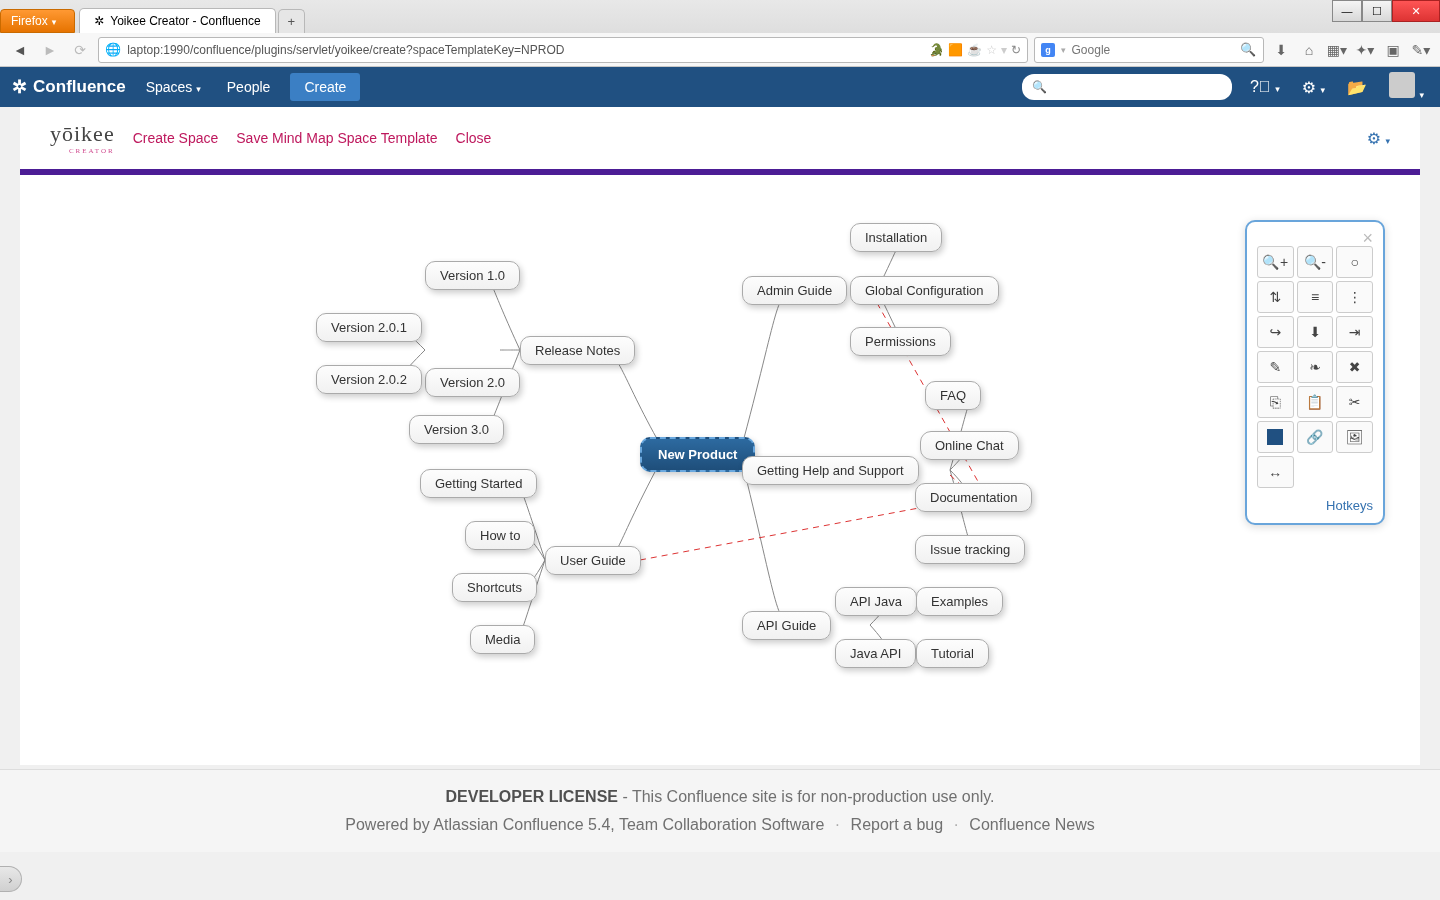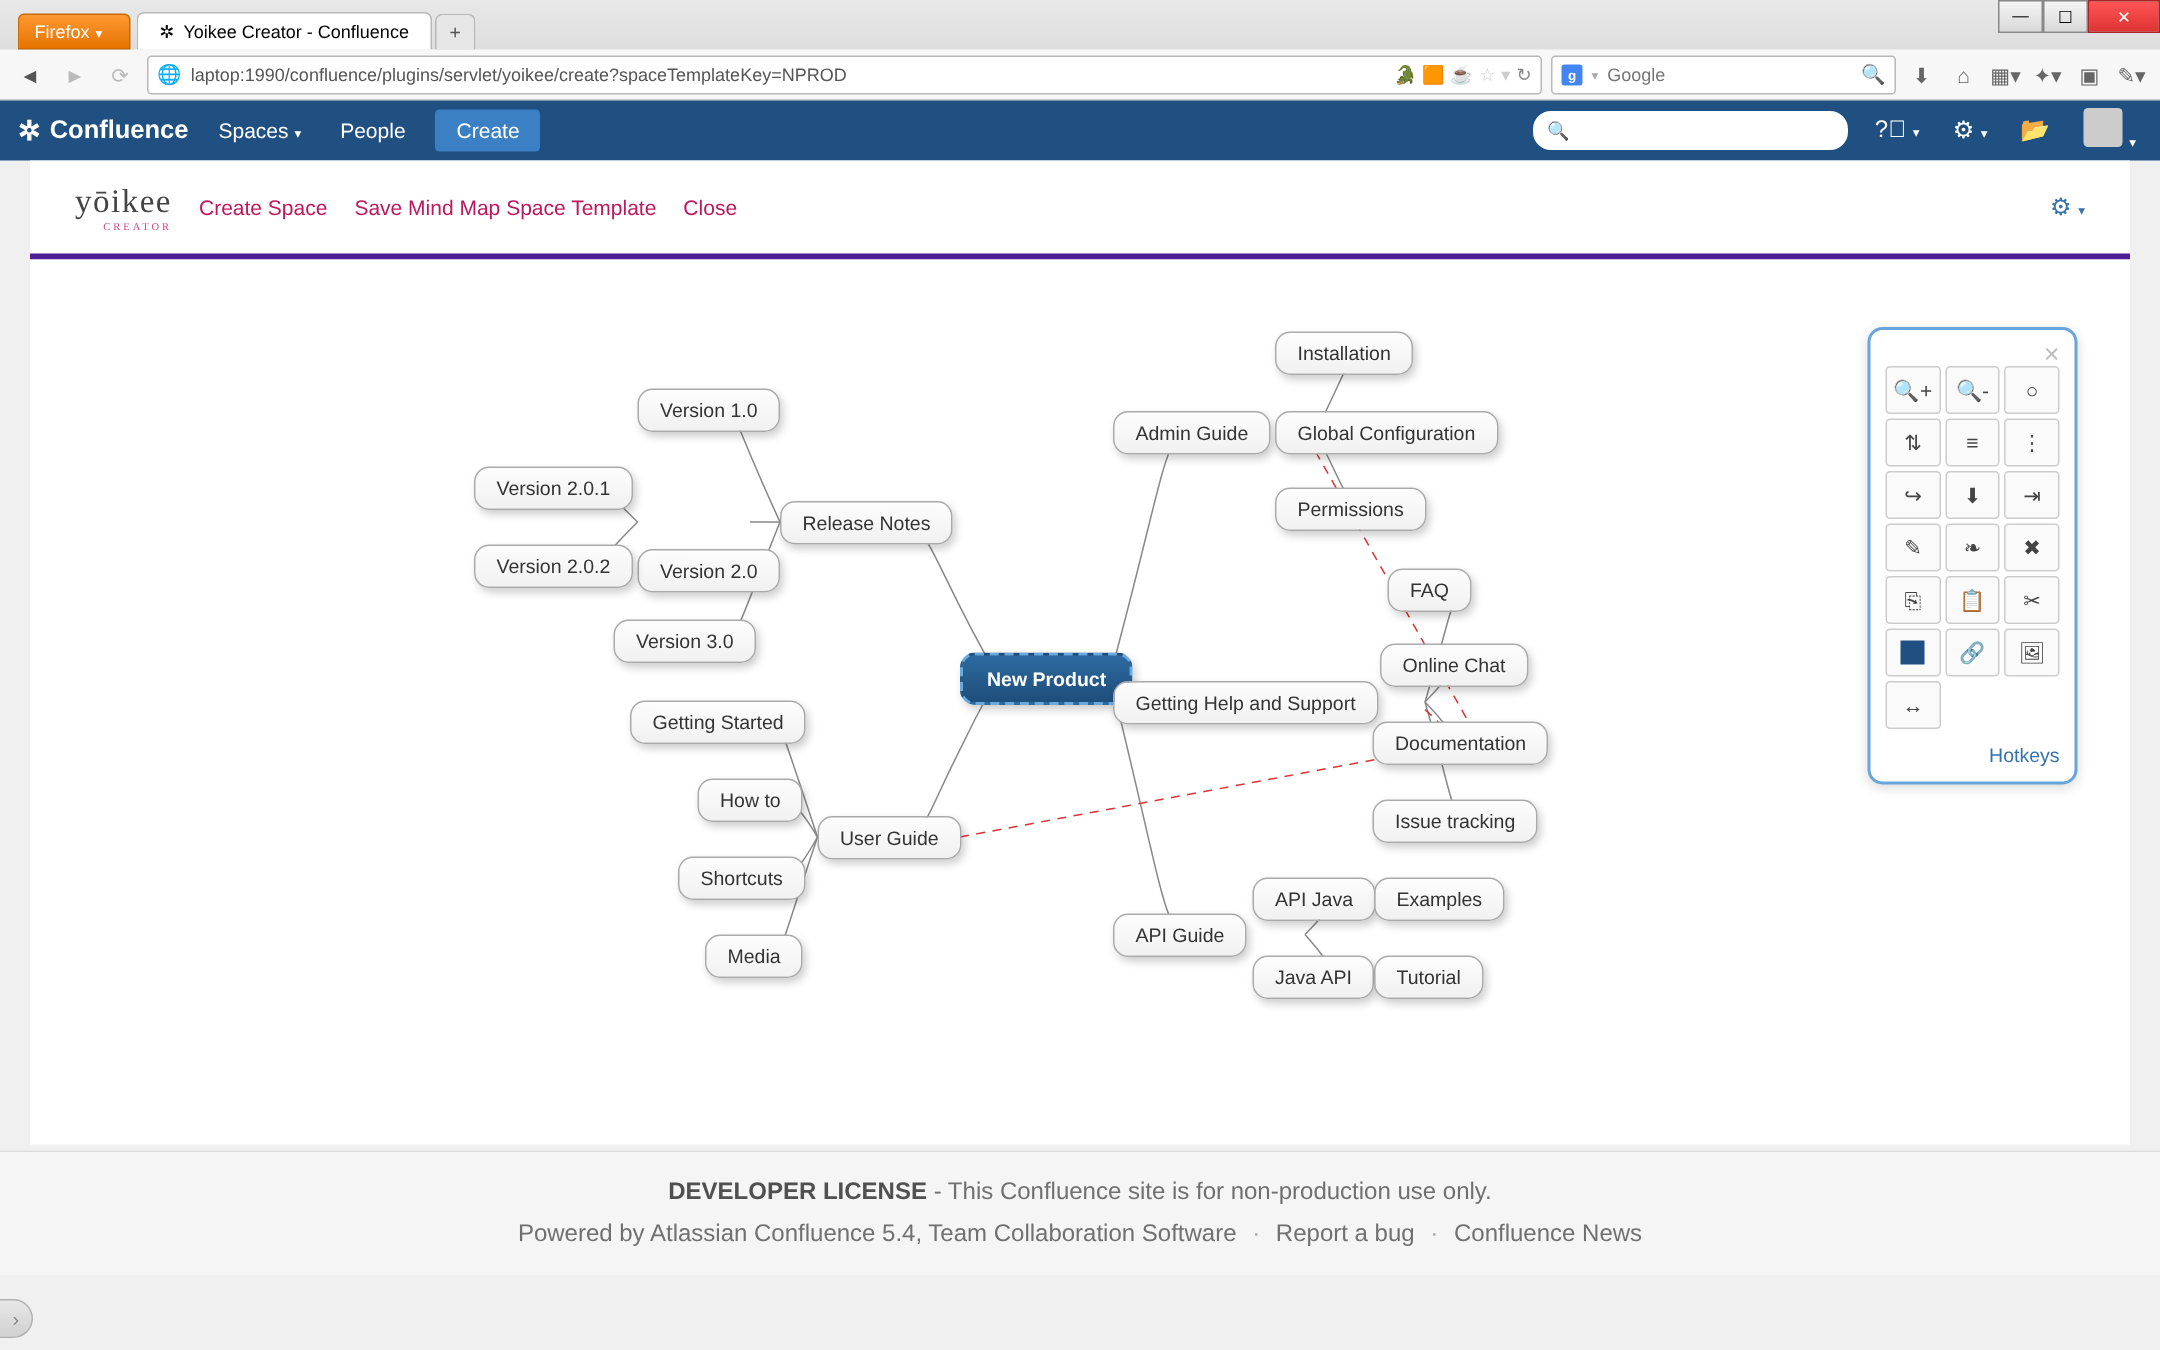--- a/index.html
+++ b/index.html
@@ -1,20 +1,20 @@
 <!DOCTYPE html>
 <html><head>
 <meta charset="utf-8">
 <style>
   * { box-sizing: border-box; margin: 0; padding: 0; }
   body { font-family: Arial, sans-serif; font-size: 13px; background: #f0f0f0; width: 1440px; height: 900px; overflow: hidden; }
   
   
   .browser-chrome { background: linear-gradient(#e8e8e8, #d4d4d4); }
-  .tab-bar { height: 33px; display: flex; align-items: flex-end; padding: 0 12px; }
+  .tab-bar { height: 33px; display: flex; align-items: flex-end; padding: 0 0; }
   .firefox-btn { background: linear-gradient(#ff9933, #e67300); color: #fff; border-radius: 4px 4px 0 0; padding: 4px 18px 4px 10px; font-size: 12px; position: relative; margin-right: 4px; border: 1px solid #c96a00; }
   .firefox-btn::after { content: "▾"; margin-left: 4px; font-size: 9px; }
   .tab { background: #fff; border: 1px solid #b8b8b8; border-bottom: none; border-radius: 5px 5px 0 0; padding: 5px 14px; font-size: 12px; display: flex; align-items: center; gap: 6px; margin-right: 2px; }
   .tab-add { background: #e6e6e6; border: 1px solid #b8b8b8; border-bottom: none; border-radius: 5px 5px 0 0; padding: 4px 9px; font-size: 13px; color: #555; cursor: pointer; }
   .win-controls { position: absolute; top: 0; right: 0; display: flex; }
   .win-btn { width: 30px; height: 22px; display: flex; align-items: center; justify-content: center; font-size: 11px; border: 1px solid #888; background: linear-gradient(#f5f5f5,#d8d8d8); }
   .win-close { background: linear-gradient(#f55,#d33); color: #fff; width: 48px; border-color: #a22; }
   
   .toolbar { height: 34px; background: #f7f7f7; border-bottom: 1px solid #c8c8c8; display: flex; align-items: center; padding: 0 8px; gap: 6px; }
   .nav-btn { width: 24px; height: 24px; display: flex; align-items: center; justify-content: center; color: #555; font-size: 14px; cursor: pointer; border-radius: 3px; }
@@ -34,21 +34,21 @@
   .conf-logo-icon { font-size: 18px; }
   .conf-menu { color: #fff; font-size: 14px; cursor: pointer; padding: 4px 6px; }
   .conf-create { background: #3b7fc4; color: #fff; padding: 6px 14px; border-radius: 3px; font-size: 14px; cursor: pointer; }
   .conf-spacer { flex: 1; }
   .conf-search { background: #fff; border-radius: 12px; height: 26px; width: 210px; display: flex; align-items: center; padding: 0 10px; }
   .conf-search-icon { color: #888; font-size: 12px; }
   .conf-right-icon { color: #fff; font-size: 16px; cursor: pointer; padding: 0 4px; }
   .conf-avatar { width: 26px; height: 26px; background: #ccc; border-radius: 3px; display: inline-block; }
   
   
-  .yoikee-bar { background: #fff; border-bottom: 4px solid #4c1d95; padding: 14px 30px; display: flex; align-items: center; gap: 18px; margin: 0 20px; }
+  .yoikee-bar { background: #fff; border-bottom: 6px solid #4c1d95; padding: 14px 30px; display: flex; align-items: center; gap: 18px; margin: 0 20px; }
   .yoikee-logo { font-family: serif; font-size: 22px; color: #444; letter-spacing: 1px; position: relative; }
   .yoikee-logo small { display: block; font-size: 7px; color: #d04a8f; letter-spacing: 2px; text-align: right; }
   .yoikee-link { color: #be185d; font-size: 14px; cursor: pointer; }
   .yoikee-gear { margin-left: auto; color: #3572b0; font-size: 16px; }
   
   
   .canvas { position: relative; background: #fff; height: 590px; margin: 0 20px; }
   svg.connectors { position: absolute; top: 0; left: 0; width: 100%; height: 100%; pointer-events: none; }
   .node { position: absolute; background: linear-gradient(#fdfdfd,#f1f1f1); border: 1px solid #aaa; border-radius: 10px; padding: 6px 14px; font-size: 13px; color: #333; box-shadow: 2px 3px 6px rgba(0,0,0,0.2); white-space: nowrap; cursor: pointer; }
   .node.root { background: linear-gradient(#2d6aa0,#1e4e7a); color: #fff; border: 2px dashed #6aa8de; font-weight: bold; padding: 8px 16px; }
@@ -205,21 +205,21 @@
   <div class="node" style="left:432px; top:398px;">Shortcuts</div>
   <div class="node" style="left:450px; top:450px;">Media</div>
 
   <div class="node" style="left:722px; top:101px;">Admin Guide</div>
   <div class="node" style="left:830px; top:48px;text-align:right;">Installation</div>
   <div class="node" style="left:830px; top:101px;">Global Configuration</div>
   <div class="node" style="left:830px; top:152px;">Permissions</div>
 
   <div class="node" style="left:722px; top:281px;">Getting Help and Support</div>
   <div class="node" style="left:905px; top:206px;">FAQ</div>
-  <div class="node" style="left:900px; top:256px;">Online Chat</div>
+  <div class="node" style="left:900px; top:256px;border-radius:11px;">Online Chat</div>
   <div class="node" style="left:895px; top:308px;">Documentation</div>
   <div class="node" style="left:895px; top:360px;">Issue tracking</div>
 
   <div class="node" style="left:722px; top:436px;">API Guide</div>
   <div class="node" style="left:815px; top:412px;">API Java</div>
   <div class="node" style="left:815px; top:464px;">Java API</div>
   <div class="node" style="left:896px; top:412px;">Examples</div>
   <div class="node" style="left:896px; top:464px;">Tutorial</div>
 
   <div class="toolbox">

